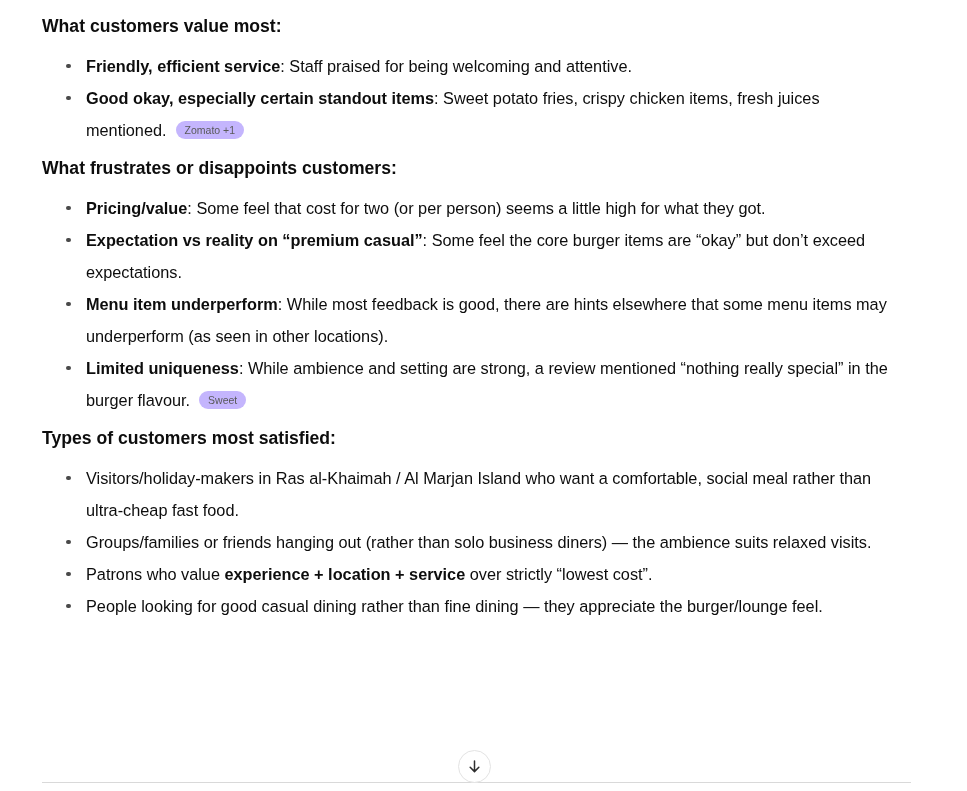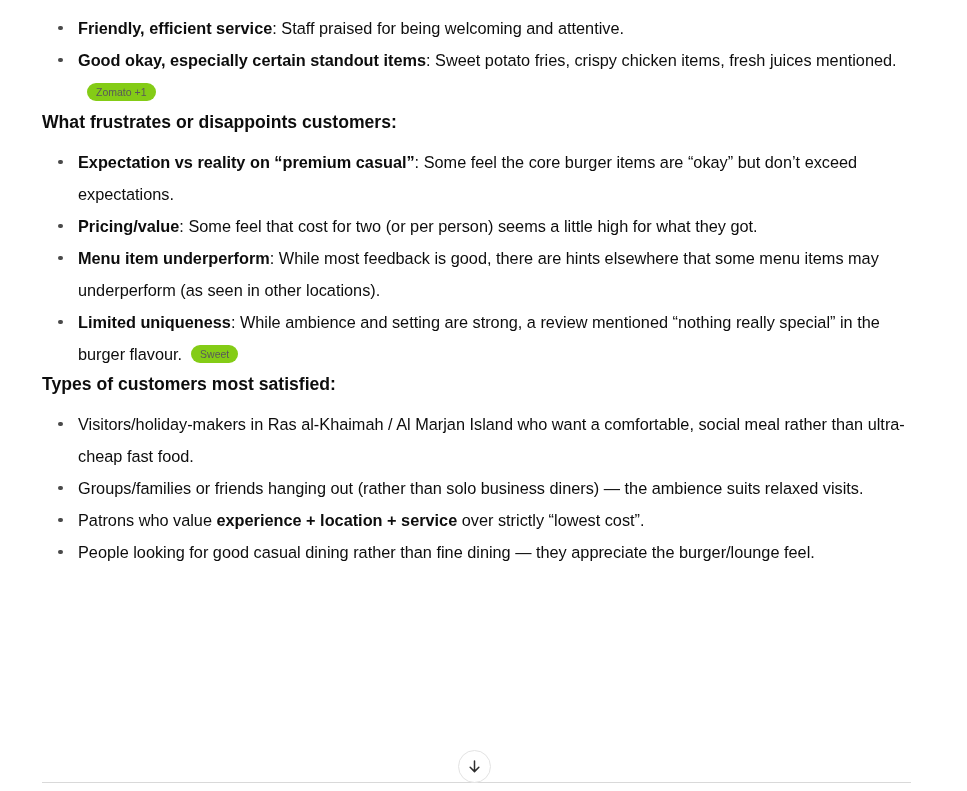--- a/index.html
+++ b/index.html
@@ -21,41 +21,41 @@
   h3.section-heading {
     font-size: 17.6px;
     font-weight: 700;
     line-height: 28px;
     margin: 0 0 10px 0;
     color: #0d0d0d;
   }
   section + section h3.section-heading { margin-top: 0; }
   ul.bullet-list {
     list-style: none;
-    margin: 0;
+    margin: 8px;
     padding: 0 0 0 36px;
   }
   ul.bullet-list li {
     position: relative;
     font-size: 16.3px;
     line-height: 32px;
     max-width: 833px;
   }
   ul.bullet-list li::before {
     content: "";
     position: absolute;
     left: -20px; top: 13.5px;
     width: 4.5px; height: 4.5px;
     border-radius: 50%;
     background: #494949;
   }
   strong { font-weight: 700; }
   .badge {
     display: inline-block;
-    background: #84cc16;
+    background: #c4b5fd;
     color: #595959;
     font-size: 10.5px;
     line-height: 18px;
     height: 18px;
     padding: 0 9px;
     border-radius: 10px;
     margin-left: 9px;
     vertical-align: 2px;
     white-space: nowrap;
   }
@@ -80,30 +80,31 @@
     width: 869px;
     border-top: 1.5px solid #d9d9d9;
     z-index: 1;
   }
 </style>
 </head>
 <body>
 
 <div class="content">
     <section>
+      <h3 class="section-heading">What customers value most:</h3>
       <ul class="bullet-list">
         <li><strong>Friendly, efficient service</strong><span>: Staff praised for being welcoming and attentive.</span></li>
         <li><strong>Good okay, especially certain standout items</strong><span>: Sweet potato fries, crispy chicken items, fresh juices mentioned.</span><span class="badge">Zomato +1</span></li>
       </ul>
     </section>
     <section>
       <h3 class="section-heading">What frustrates or disappoints customers:</h3>
       <ul class="bullet-list">
+        <li><strong>Pricing/value</strong><span>: Some feel that cost for two (or per person) seems a little high for what they got.</span></li>
         <li><strong>Expectation vs reality on “premium casual”</strong><span>: Some feel the core burger items are “okay” but don’t exceed expectations.</span></li>
-        <li><strong>Pricing/value</strong><span>: Some feel that cost for two (or per person) seems a little high for what they got.</span></li>
         <li><strong>Menu item underperform</strong><span>: While most feedback is good, there are hints elsewhere that some menu items may underperform (as seen in other locations).</span></li>
         <li><strong>Limited uniqueness</strong><span>: While ambience and setting are strong, a review mentioned “nothing really special” in the burger flavour.</span><span class="badge">Sweet</span></li>
       </ul>
     </section>
     <section>
       <h3 class="section-heading">Types of customers most satisfied:</h3>
       <ul class="bullet-list">
         <li><span>Visitors/holiday-makers in Ras al-Khaimah / Al Marjan Island who want a comfortable, social meal rather than ultra-cheap fast food.</span></li>
         <li><span>Groups/families or friends hanging out (rather than solo business diners) — the ambience suits relaxed visits.</span></li>
         <li><span>Patrons who value </span><strong>experience + location + service</strong><span> over strictly “lowest cost”.</span></li>

